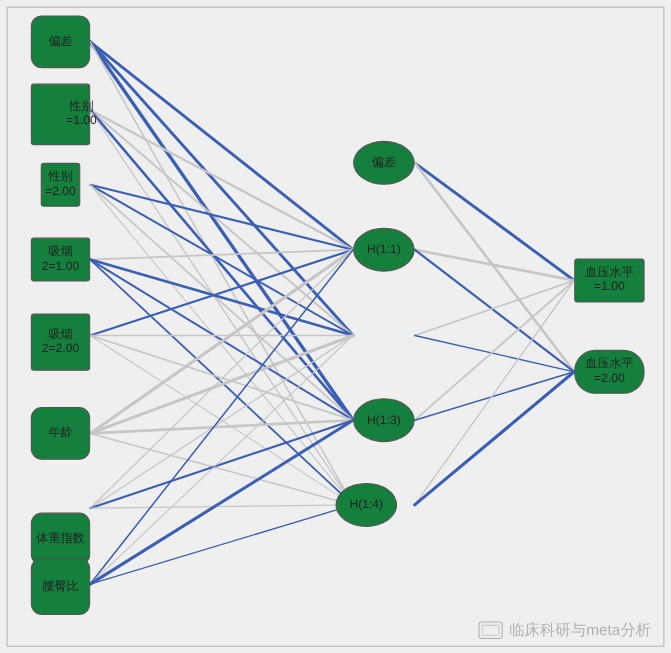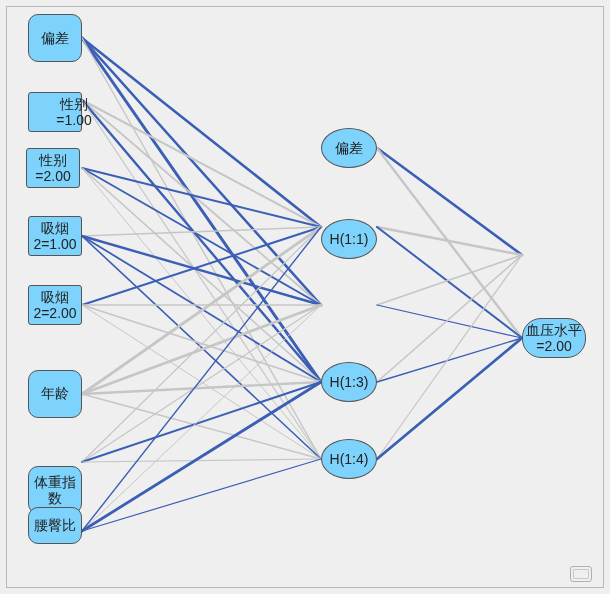--- a/index.html
+++ b/index.html
@@ -1,19 +1,19 @@
 <!DOCTYPE html>
 <html><head>
 <meta charset="utf-8">
 <style>
   html, body { margin: 0; padding: 0; width: 610px; height: 594px; background: #efefef; font-family: "Microsoft YaHei", "SimSun", Arial, sans-serif; }
   .canvas { position: relative; width: 610px; height: 594px; }
   .frame { position: absolute; left: 6px; top: 6px; width: 598px; height: 582px; border: 1px solid #b8b8b8; background: #efefef; box-sizing: border-box; }
   svg.net { position: absolute; left: 0; top: 0; width: 610px; height: 594px; overflow: visible; }
-  .node { position: absolute; display: flex; align-items: center; justify-content: center; text-align: center; font-size: 14px; color: #222; background: #7dd3fc; border: 1px solid #555; box-sizing: border-box; line-height: 1.15; padding: 2px; }
+  .node { position: absolute; display: flex; align-items: center; justify-content: center; text-align: center; font-size: 11px; color: #222; background: #15803d; border: 1px solid #555; box-sizing: border-box; line-height: 1.15; padding: 2px; }
   .rect-round { border-radius: 10px; }
   .rect-square { border-radius: 3px; }
   .ellipse { border-radius: 50%; }
   .watermark { position: absolute; right: 18px; bottom: 12px; display: flex; align-items: center; gap: 6px; color: #b0b0b0; font-size: 14px; font-family: "Microsoft YaHei", sans-serif; }
   .wm-icon { width: 20px; height: 14px; border: 1.5px solid #b0b0b0; border-radius: 3px; position: relative; }
   .wm-icon::before { content: ""; position: absolute; inset: 2px; border: 1px solid #c8c8c8; border-radius: 1px; }
 </style>
 </head>
 <body>
 
@@ -58,27 +58,29 @@
       <line x1="377" y1="227" x2="522" y2="338" stroke="#3a5fb4" stroke-width="2" stroke-linecap="round"></line>
       <line x1="377" y1="305" x2="522" y2="255" stroke="#c6c6c6" stroke-width="1.6" stroke-linecap="round"></line>
       <line x1="377" y1="305" x2="522" y2="338" stroke="#3a5fb4" stroke-width="1.2" stroke-linecap="round"></line>
       <line x1="377" y1="382" x2="522" y2="255" stroke="#c6c6c6" stroke-width="1.6" stroke-linecap="round"></line>
       <line x1="377" y1="382" x2="522" y2="338" stroke="#3a5fb4" stroke-width="1.4" stroke-linecap="round"></line>
       <line x1="377" y1="459" x2="522" y2="255" stroke="#c6c6c6" stroke-width="1.2" stroke-linecap="round"></line>
       <line x1="377" y1="459" x2="522" y2="338" stroke="#3a5fb4" stroke-width="2.8" stroke-linecap="round"></line>
     </svg>
   <div class="watermark">
     <span class="wm-icon"></span>
+    <span>临床科研与meta分析</span>
   </div>
 <div class="node rect-round" style="left: 28px; top: 14px; width: 54px; height: 48px;">偏差</div>
-    <div class="node rect-square" style="left: 28px; top: 92px; width: 54px; height: 40px; padding-left: 40px;">性别=1.00</div>
-    <div class="node rect-square" style="left: 26px; top: 148px; width: 54px; height: 40px;">性别=2.00</div>
+    <div class="node rect-square" style="left: 28px; top: 76px; width: 54px; height: 56px; padding-left: 40px;">性别=1.00</div>
+    <div class="node rect-square" style="left: 37px; top: 148px; width: 36px; height: 40px;">性别=2.00</div>
     <div class="node rect-square" style="left: 28px; top: 216px; width: 54px; height: 40px;">吸烟2=1.00</div>
-    <div class="node rect-square" style="left: 28px; top: 285px; width: 54px; height: 40px;">吸烟2=2.00</div>
+    <div class="node rect-square" style="left: 28px; top: 285px; width: 54px; height: 52px;">吸烟2=2.00</div>
     <div class="node rect-round" style="left: 28px; top: 370px; width: 54px; height: 48px; font-family: Liberation Mono, monospace;">年龄</div>
     <div class="node rect-round" style="left: 28px; top: 438px; width: 54px; height: 48px; margin-top: 28px;">体重指数</div>
-    <div class="node rect-round" style="left: 28px; top: 507px; width: 54px; height: 37px;">腰臀比</div>
+    <div class="node rect-round" style="left: 28px; top: 507px; width: 54px; height: 52px;">腰臀比</div>
     <div class="node ellipse" style="left: 321px; top: 128px; width: 56px; height: 40px;">偏差</div>
-    <div class="node ellipse" style="left: 321px; top: 219px; width: 56px; height: 40px;">H(1:1)</div>
+    <div class="node ellipse" style="left: 321px; top: 207px; width: 56px; height: 40px;">H(1:1)</div>
     <div class="node ellipse" style="left: 321px; top: 362px; width: 56px; height: 40px;">H(1:3)</div>
-    <div class="node ellipse" style="left: 321px; top: 439px; width: 56px; height: 40px;">H(1:4)</div>
+    <div class="node ellipse" style="left: 305px; top: 439px; width: 56px; height: 40px;">H(1:4)</div>
+    <div class="node rect-square" style="left: 522px; top: 235px; width: 64px; height: 40px;">血压水平=1.00</div>
     <div class="node rect-square" style="left: 522px; top: 318px; width: 64px; height: 40px; border-radius: 19px;">血压水平=2.00</div>
   </div>
 
 </body></html>

